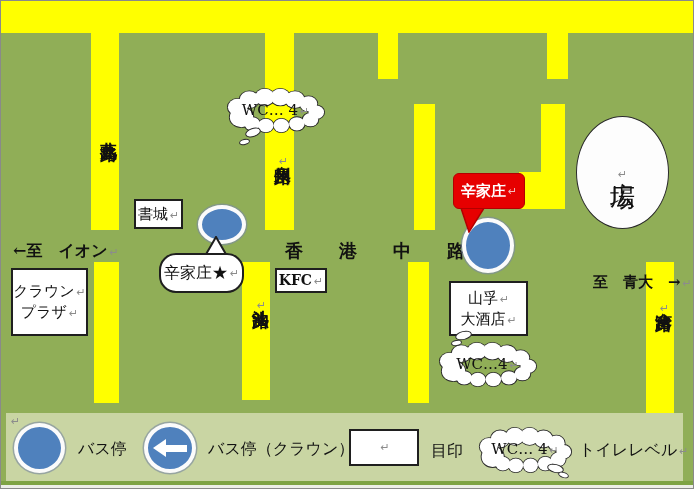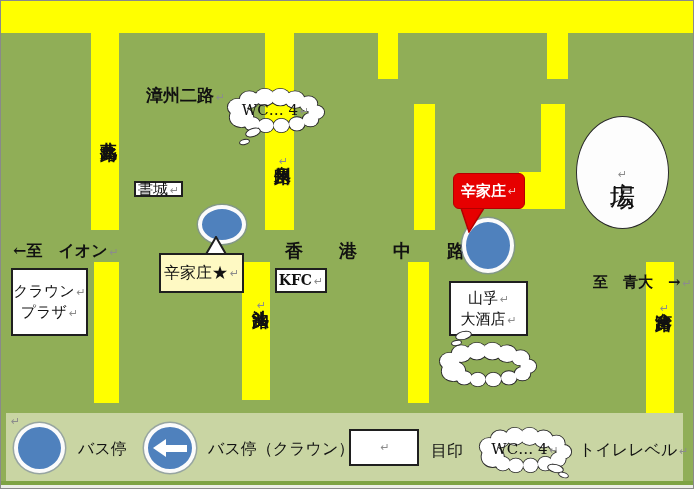--- a/index.html
+++ b/index.html
@@ -31,21 +31,21 @@
   .cloud svg { position:absolute; left:0; top:0; width:100%; height:100%; }
   .cloud .cloud-text {
     position:absolute; left:0; right:0; top:50%; transform:translateY(-58%);
     text-align:center; font-size:15px; white-space:nowrap;
   }
   .bubble {
     position:absolute; background:#fff; border:1.5px solid #2a2a2a; border-radius:50%;
     box-sizing:border-box;
   }
   .callout-white {
-    position:absolute; background:#fef9c3; border:2px solid #1f1f1f; border-radius:0;
+    position:absolute; background:#ffffff; border:2px solid #1f1f1f; border-radius:17px;
     display:flex; align-items:center; justify-content:center; font-size:16px; box-sizing:border-box;
   }
   .callout-red {
     position:absolute; background:#e60000; border:1.5px solid #b30000; border-radius:6px;
     display:flex; align-items:center; justify-content:center;
     color:#ffffff; font-weight:bold; font-size:15px; box-sizing:border-box;
   }
   .callout-red .pc { color:#f2bcbc; }
   .ellipse-plaza {
     position:absolute; background:#fdfdfd; border:1.5px solid #2a2a2a; border-radius:50%;
@@ -101,23 +101,20 @@
   <div class="road" style="left:540px;top:103px;width:24px;height:105px"></div>
   <div class="road" style="left:518px;top:171px;width:46px;height:37px"></div>
   <div class="road" style="left:645px;top:261px;width:28px;height:151px"></div>
 
   <div class="ellipse-plaza" style="left:575px;top:115px;width:93px;height:113px">
     <div class="plaza-text">
       <span>広場</span><span class="pc">↵</span>
     </div>
   </div>
 
-  <div class="street-h" style="left:145px;top:83px">
-    <span>漳州二路</span><span class="pc">↵</span>
-  </div>
 
   <div class="vlabel" style="left:93px;top:127px;width:23px"><span>燕儿岛路</span></div>
 
   <div class="vlabel" style="left:267px;top:151px;width:23px">
     <span>泉州路</span><span class="pc">↵</span>
   </div>
 
   <div class="vlabel" style="left:245px;top:295px;width:23px">
     <span>汕头路</span><span class="pc">↵</span>
   </div>
@@ -152,21 +149,21 @@
   <svg class="tail" style="left:456px;top:203px" width="32" height="29" viewBox="0 0 32 29">
     <polygon points="3,1 29,1 12,28" fill="#e60000" stroke="#b30000" stroke-width="1.5"></polygon>
   </svg>
   <div class="callout-red" style="left:452px;top:172px;width:72px;height:36px">
     <span>辛家庄</span>
       <span class="pc">↵</span>
   </div>
 
 
 
-  <div class="wbox" style="left:133px;top:180px;width:49px;height:16px">
+  <div class="wbox" style="left:133px;top:198px;width:49px;height:30px">
     <div><span>書城</span><span class="pc">↵</span></div>
   </div>
 
   <div class="wbox" style="left:274px;top:267px;width:52px;height:25px;font-size:14px;font-weight:bold">
     <div><span>KFC</span><span class="pc">↵</span></div>
   </div>
 
   <div class="wbox" style="left:10px;top:267px;width:77px;height:68px">
     <div><span>クラウン</span><span class="pc">↵</span></div>
     <div><span>プラザ</span><span class="pc">↵</span></div>
@@ -187,20 +184,23 @@
     </div>
   </div>
   <div class="bubble" style="left:244px;top:127px;width:16px;height:9px;transform:rotate(-18deg)"></div>
   <div class="bubble" style="left:238px;top:138px;width:11px;height:6px;transform:rotate(-12deg)"></div>
 
   <div class="cloud" style="left:436px;top:341px;width:101px;height:45px">
     <svg viewBox="-1 -3 104 54" preserveAspectRatio="none">
       <use href="#cloud-bumps" fill="#ffffff" stroke="#2a2a2a" stroke-width="2"></use>
       <use href="#cloud-bumps" fill="#ffffff"></use>
     </svg>
+    <div class="cloud-text">
+      <span>WC…4</span><span class="pc">↵</span>
+    </div>
   </div>
   <div class="bubble" style="left:454px;top:330px;width:17px;height:9px;transform:rotate(-14deg)"></div>
   <div class="bubble" style="left:450px;top:339px;width:11px;height:6px;transform:rotate(-10deg)"></div>
 
   <div class="legend-band" style="left:5px;top:412px;width:677px;height:68px"></div>
   <div class="abs pc" style="left:8px;top:414px">↵</div>
 
   <div class="bus-circle" style="left:13px;top:422px;width:51px;height:50px"></div>
   <div class="legend-label" style="left:77px;top:438px">バス停</div>
 

